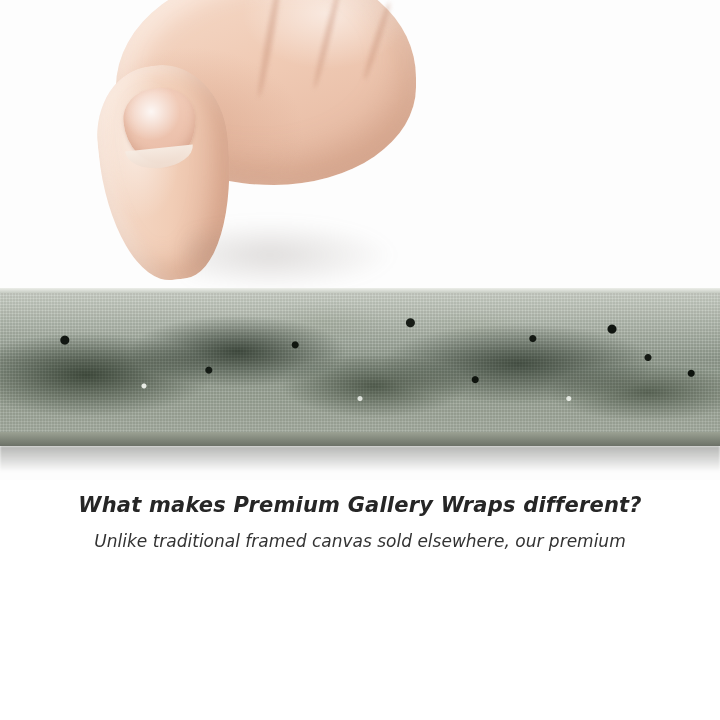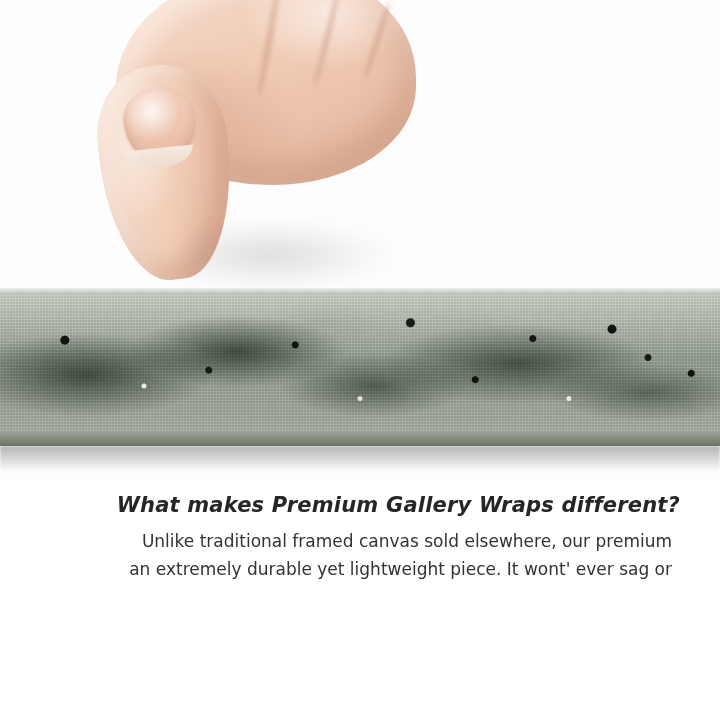--- a/index.html
+++ b/index.html
@@ -187,35 +187,36 @@
   }
 
   
   .caption {
     position: absolute;
     left: 0;
     top: 492px;
     width: 720px;
     padding: 0 40px;
     box-sizing: border-box;
-    text-align: right;
+    text-align: center;
     color: #2f2f2f;
     font-family: "DejaVu Sans", sans-serif;
   }
   .caption-heading {
     font-size: 21px;
     font-style: italic;
     font-weight: 600;
     letter-spacing: 0.2px;
     margin: 0 0 10px 0;
     line-height: 1.25;
     color: #262626;
   }
   .caption-body {
     font-size: 17px;
+    font-style: italic;
     line-height: 1.62;
     margin: 8px;
     color: #333333;
   }
   .caption-body span { display: block; }
 </style>
 </head>
 <body>
 
 <div class="promo">
@@ -242,17 +243,16 @@
       <div class="canvas-edge-bottom"></div>
     </div>
 
     <div class="under-shadow"></div>
   </div>
 
   <div class="caption">
     <h2 class="caption-heading">What makes Premium Gallery Wraps different?</h2>
     <p class="caption-body">
       <span>Unlike traditional framed canvas sold elsewhere, our premium</span>
-      <span>an extremely durable yet lightweight piece. It wont' ever sag or</span>
     </p>
   </div>
 
 </div>
 
 </body></html>

